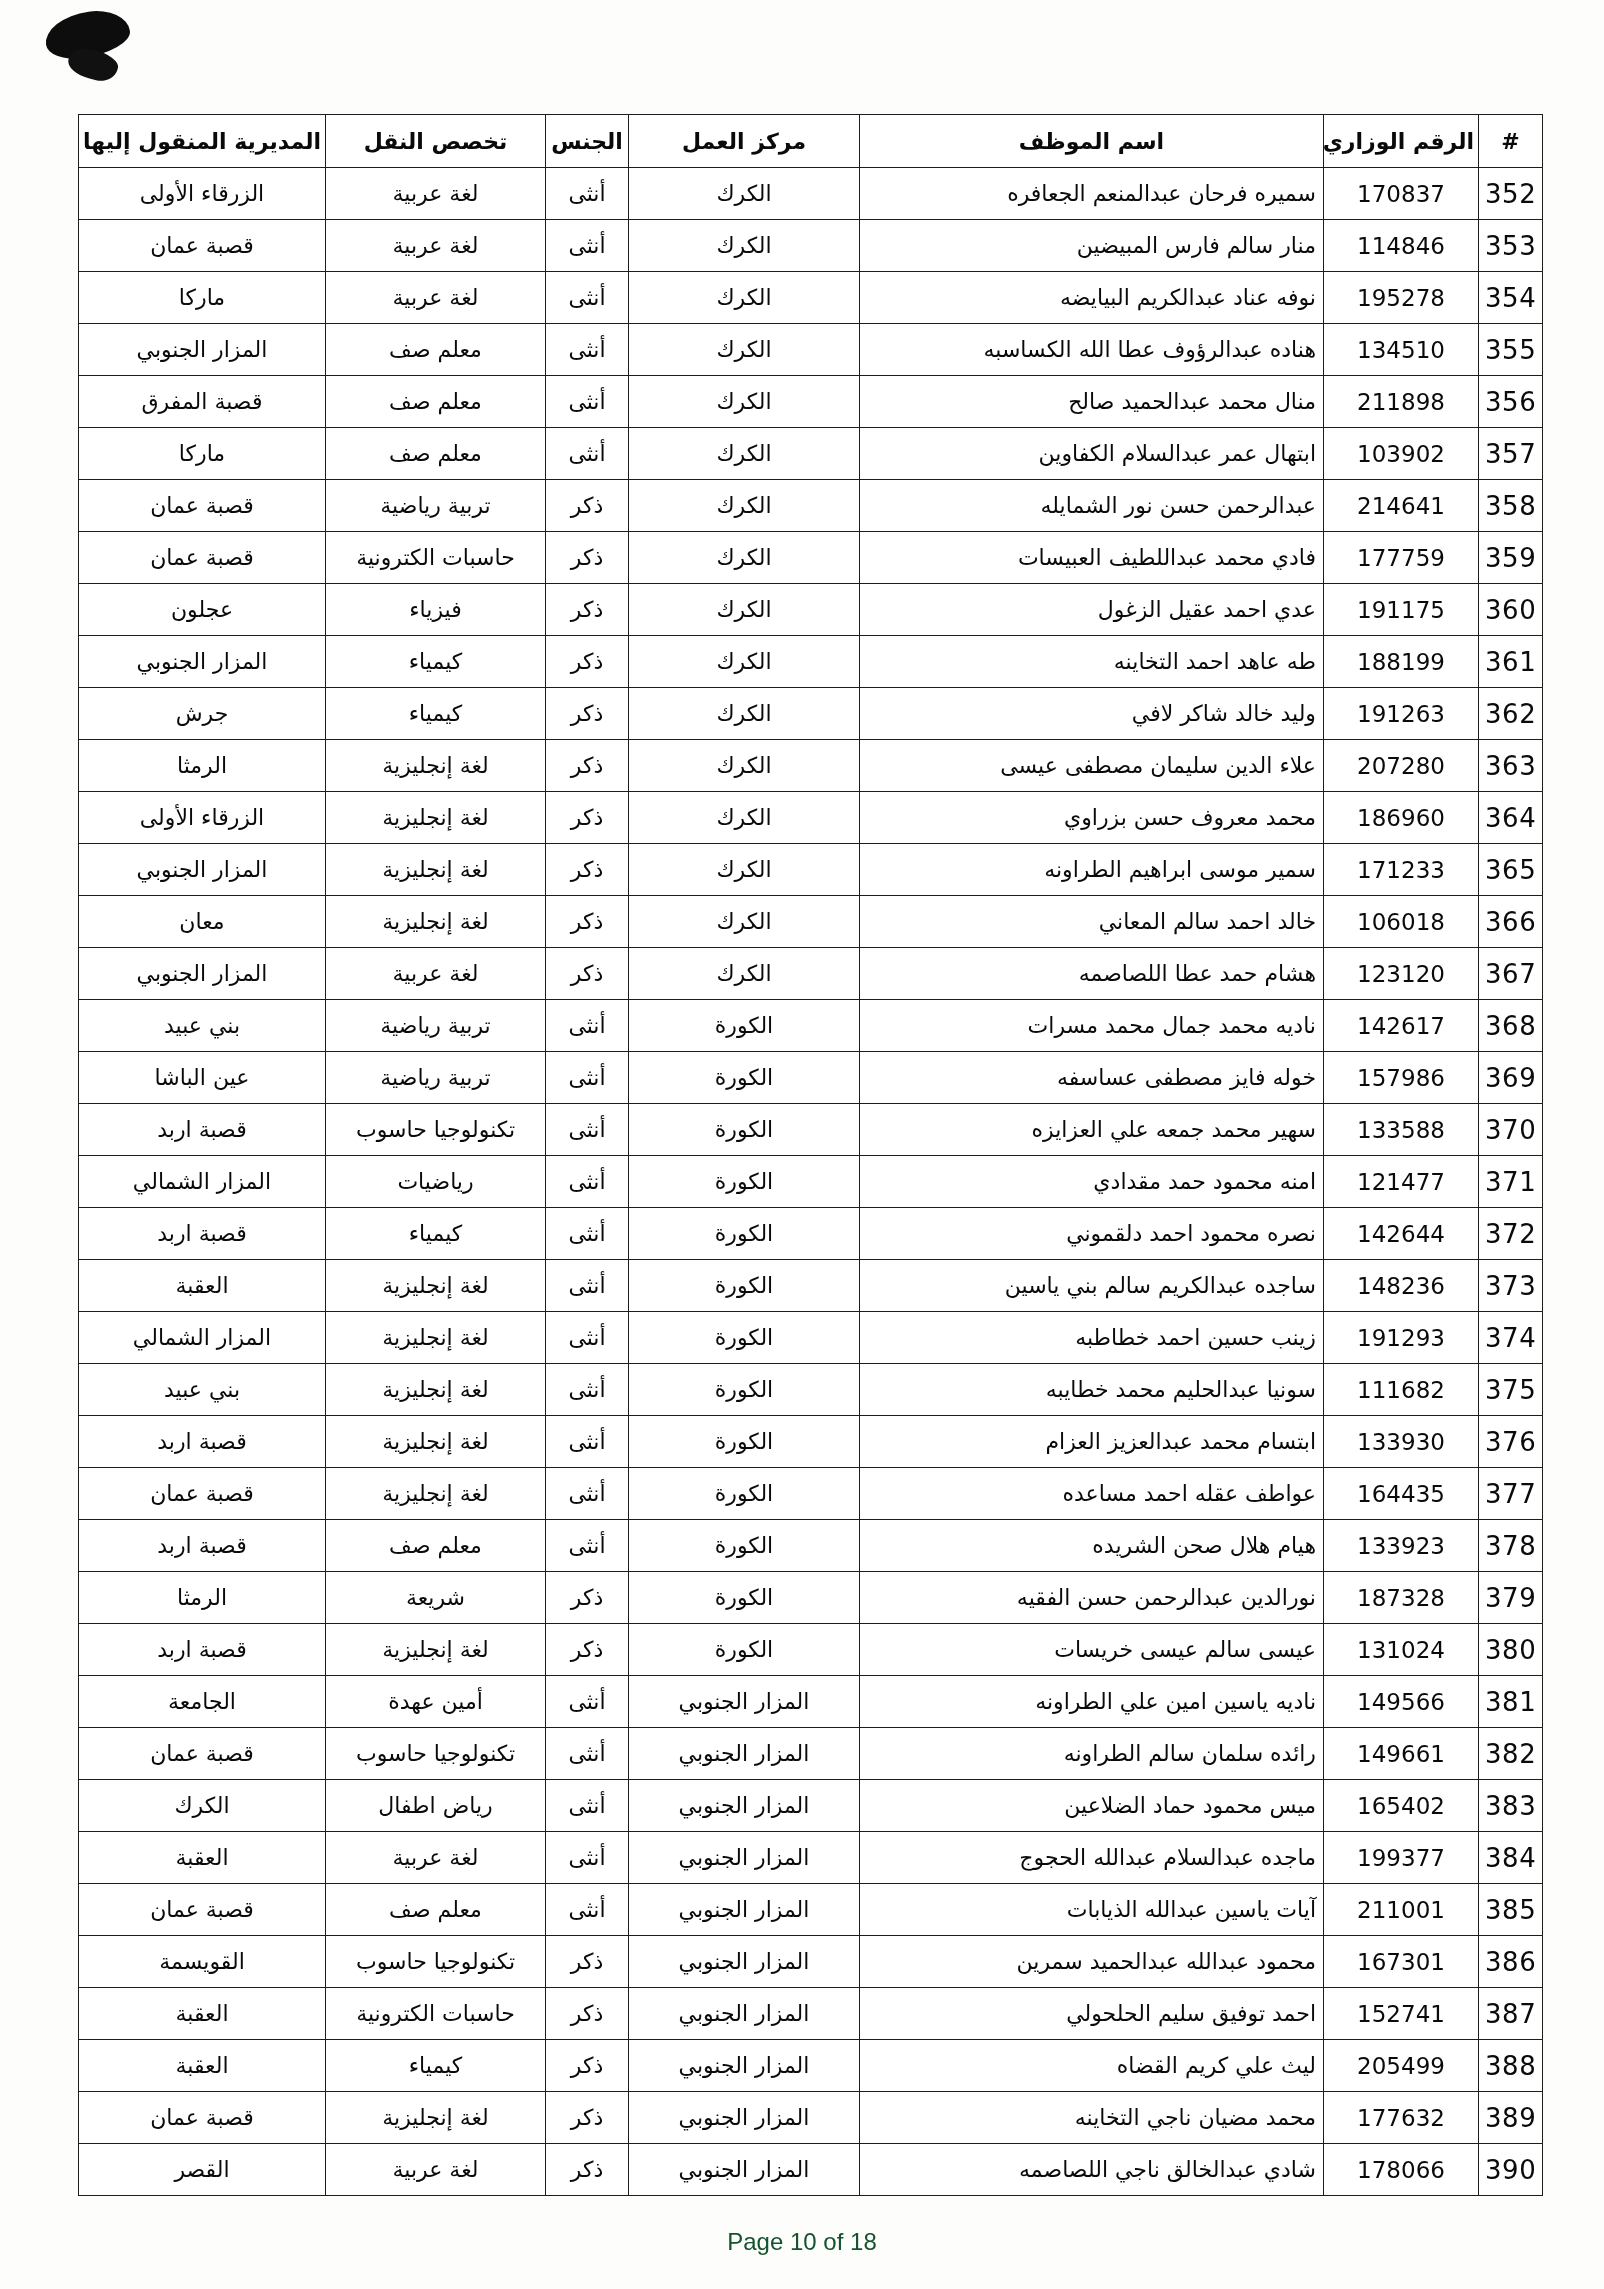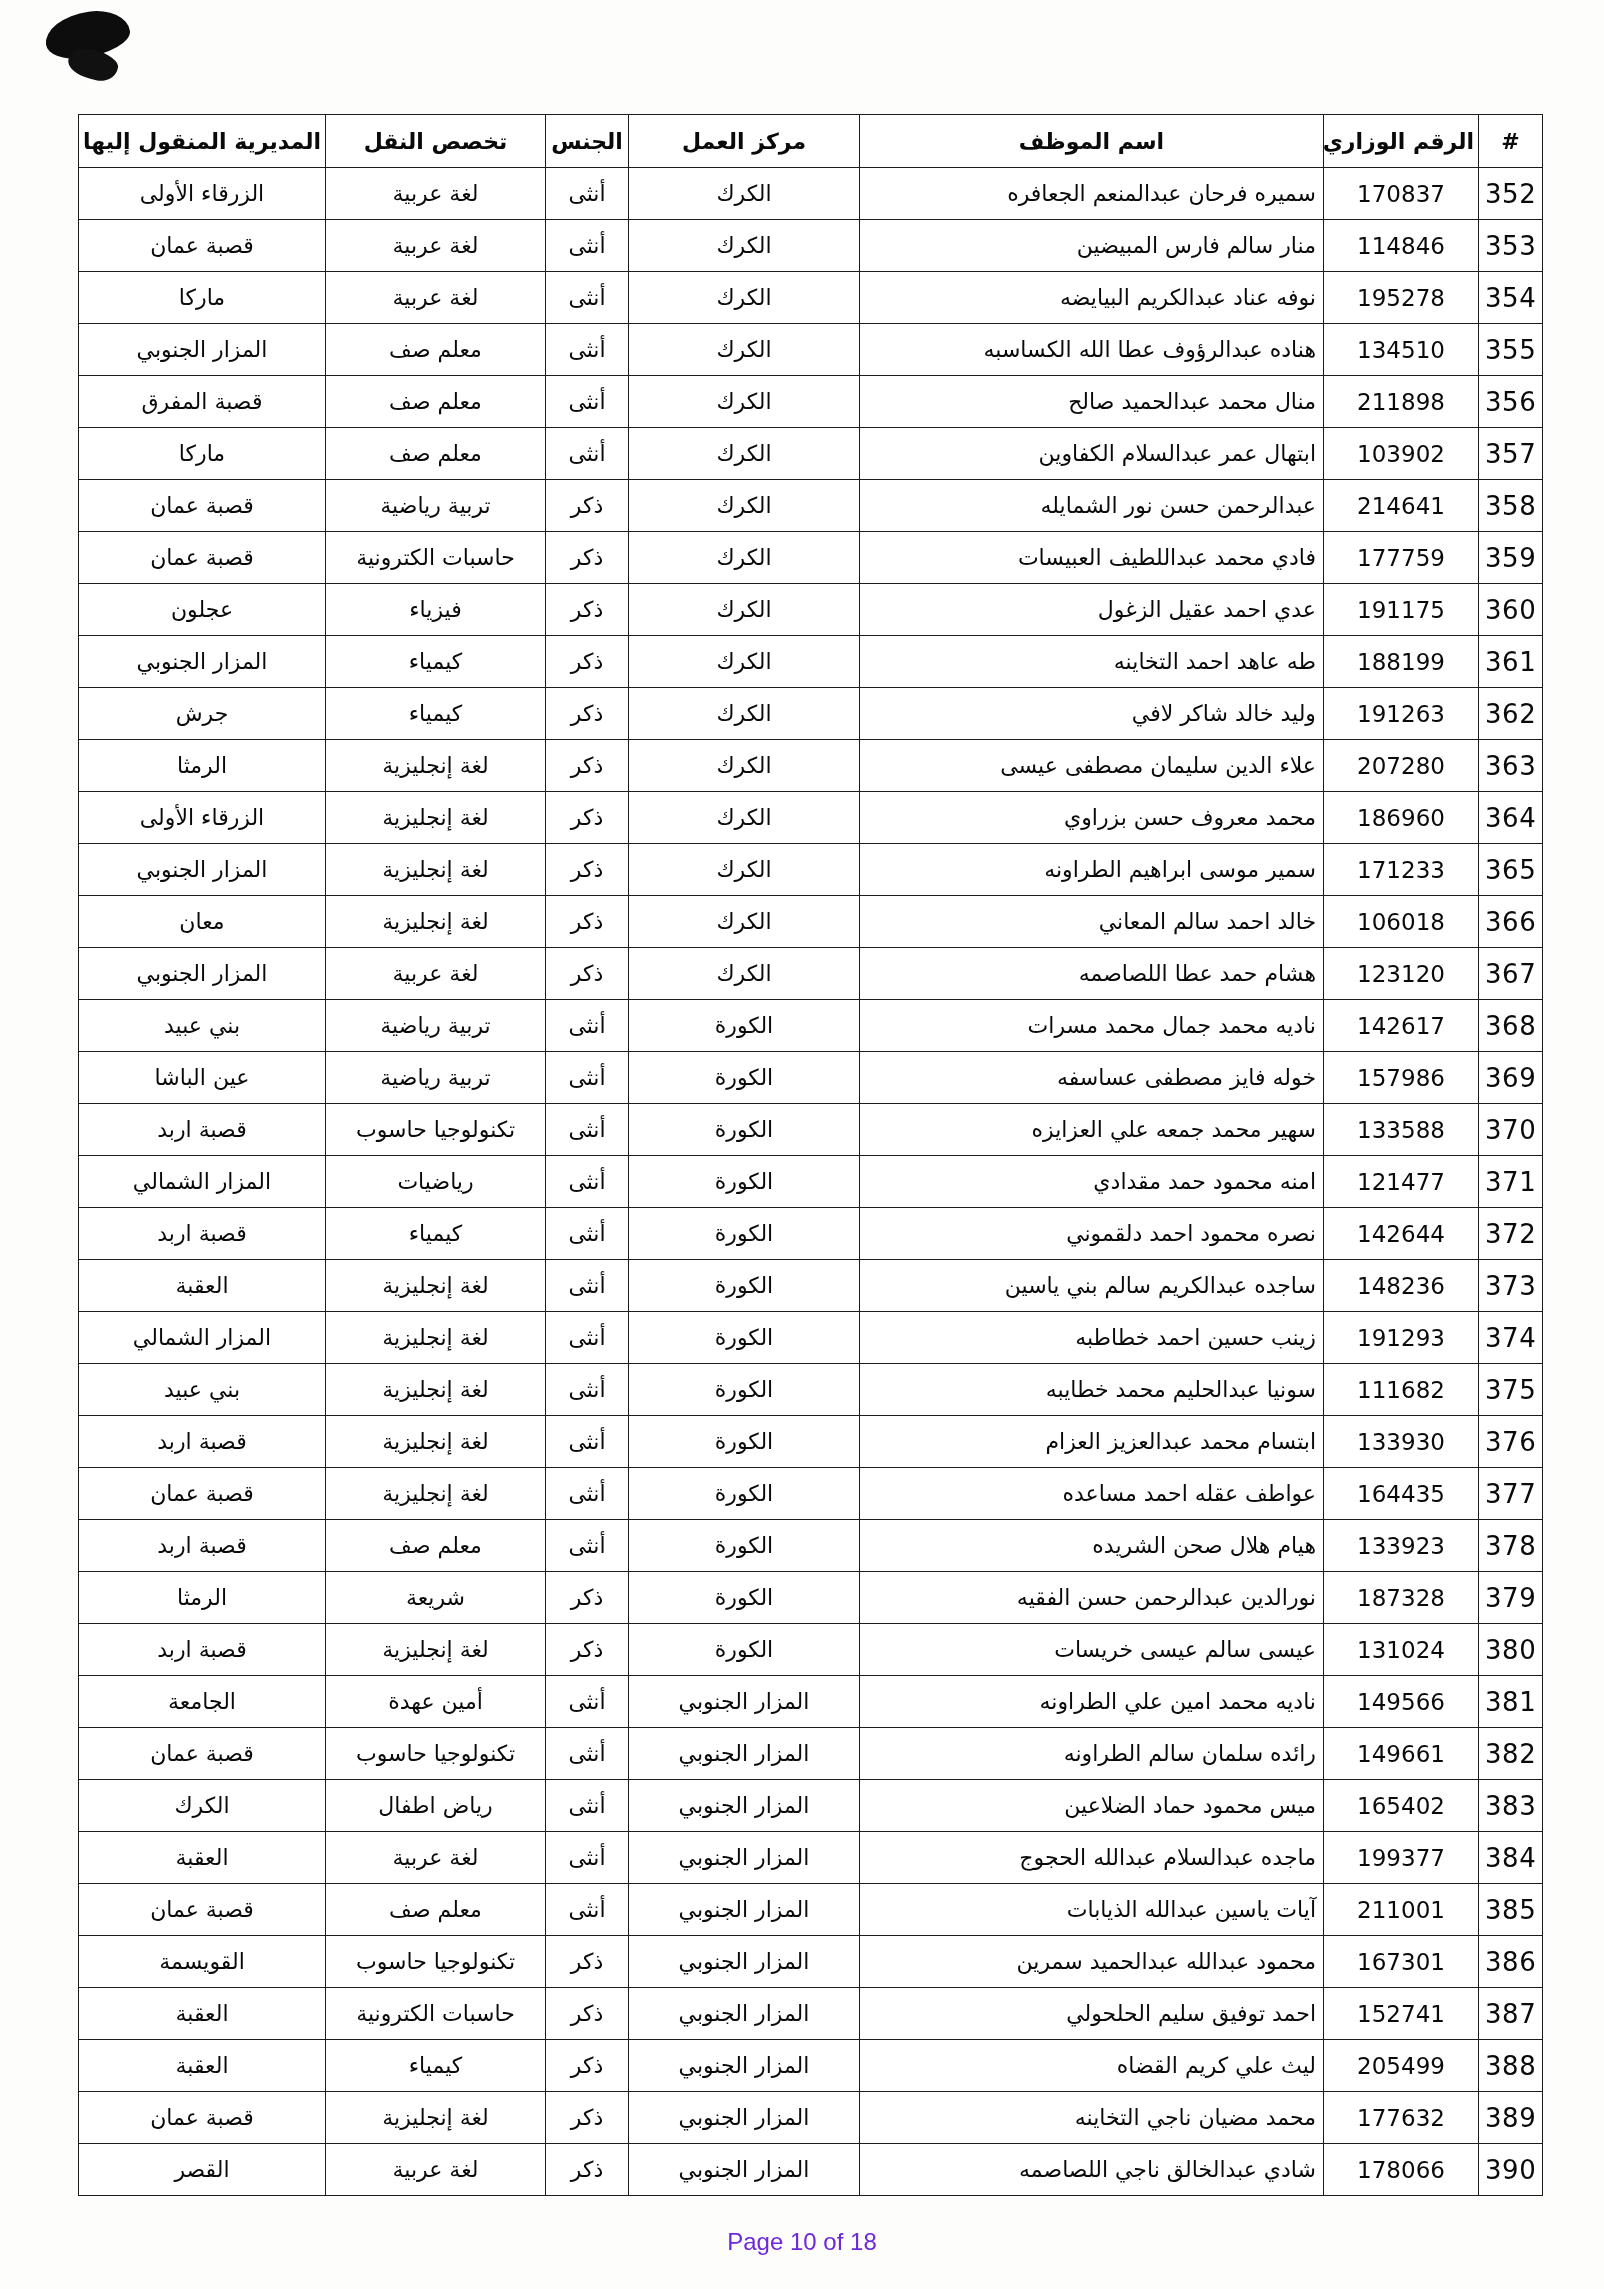--- a/index.html
+++ b/index.html
@@ -76,21 +76,21 @@
     font-size: 23px;
   }
   .footer {
     position: absolute;
     top: 2228px;
     left: 0;
     width: 100%;
     text-align: center;
     font-family: "Liberation Sans", sans-serif;
     font-size: 24px;
-    color: #6d28d9;
+    color: #14532d;
     direction: ltr;
   }
 </style>
 </head>
 <body>
 
 <div class="page">
 
   <div class="artifact-1"></div>
   <div class="artifact-2"></div>
@@ -374,21 +374,21 @@
           <td class="col-id">131024</td>
           <td class="col-name">عيسى سالم عيسى خريسات</td>
           <td class="col-center">الكورة</td>
           <td class="col-gender">ذكر</td>
           <td class="col-spec">لغة إنجليزية</td>
           <td class="col-dir">قصبة اربد</td>
         </tr>
         <tr>
           <td class="col-num">381</td>
           <td class="col-id">149566</td>
-          <td class="col-name">ناديه محمد امين علي الطراونه</td>
+          <td class="col-name">ناديه ياسين امين علي الطراونه</td>
           <td class="col-center">المزار الجنوبي</td>
           <td class="col-gender">أنثى</td>
           <td class="col-spec">أمين عهدة</td>
           <td class="col-dir">الجامعة</td>
         </tr>
         <tr>
           <td class="col-num">382</td>
           <td class="col-id">149661</td>
           <td class="col-name">رائده سلمان سالم الطراونه</td>
           <td class="col-center">المزار الجنوبي</td>

